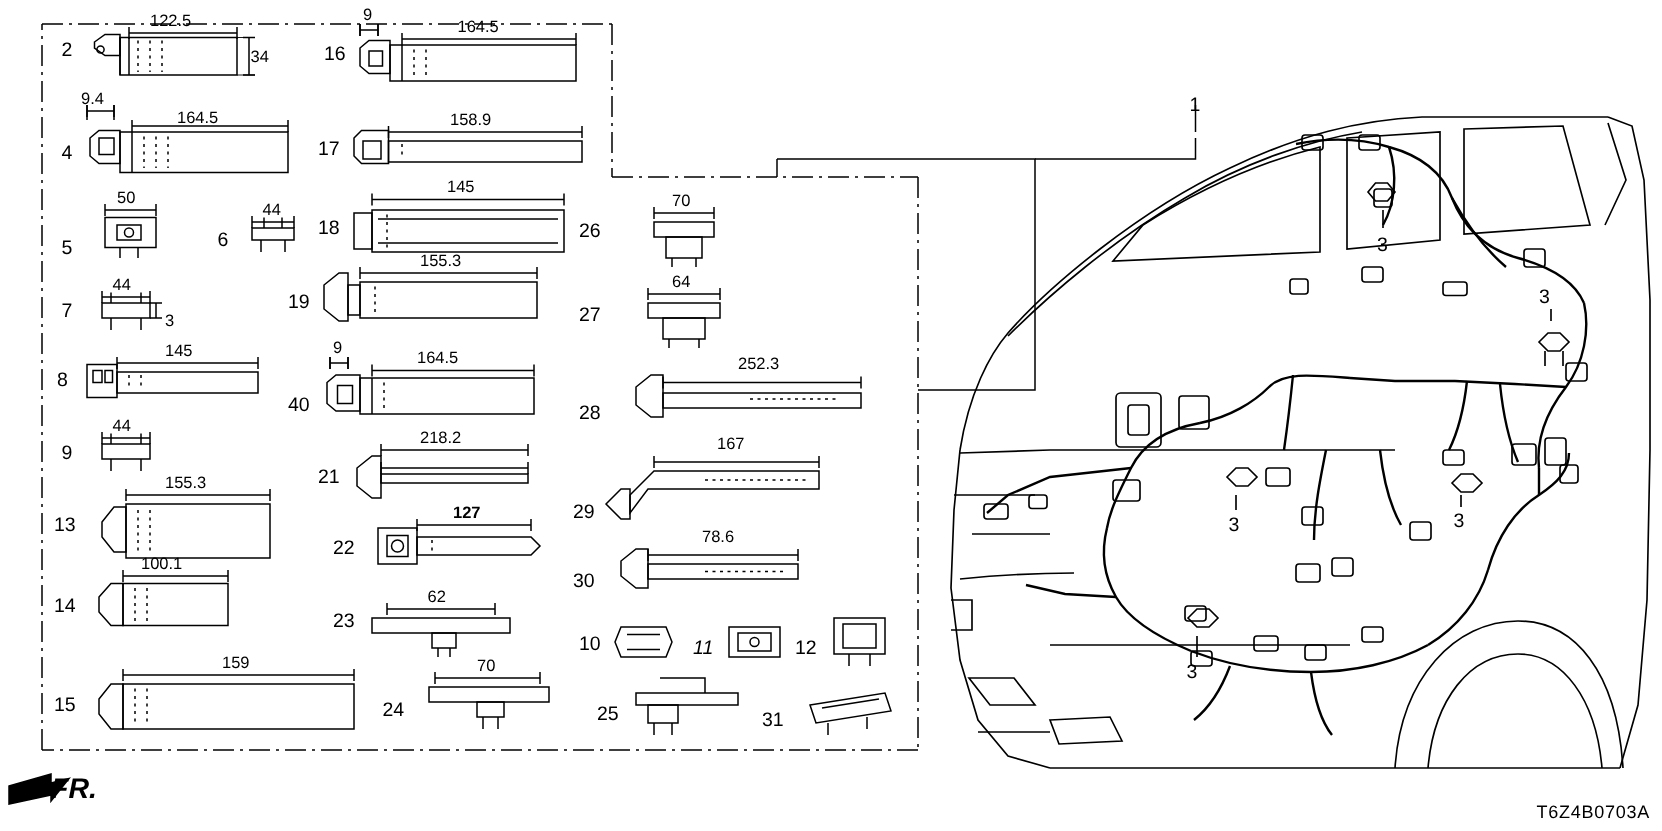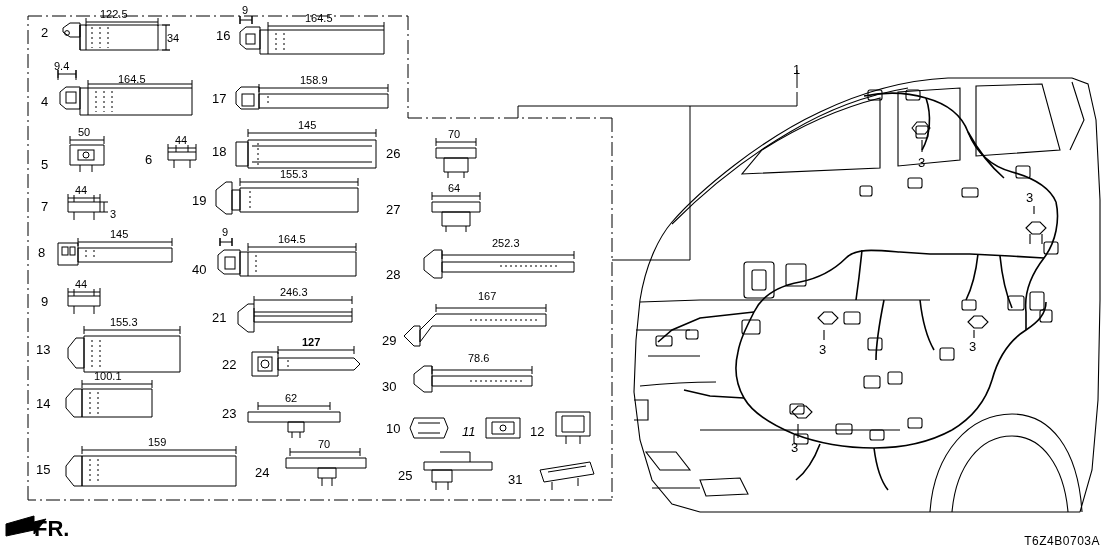--- a/index.html
+++ b/index.html
@@ -2,21 +2,21 @@
 <html><head>
 <meta charset="utf-8">
 <style>
   html,body{margin:0;padding:0;background:#fff;}
   body{width:1108px;height:554px;font-family:"Liberation Sans",sans-serif;overflow:hidden;}
   #root{position:relative;width:1108px;height:554px;background:#fff;}
   .dim{position:absolute;font-size:11px;color:#000;white-space:nowrap;}
   .idx{position:absolute;font-size:13px;color:#000;white-space:nowrap;font-weight:400;}
   .partcode{position:absolute;right:8px;bottom:6px;font-size:12px;letter-spacing:.5px;}
   svg{position:absolute;left:0;top:0;}
-  .fr{position:absolute;left:8px;top:516px;font-size:22px;font-weight:bold;}
+  .fr{position:absolute;left:8px;top:516px;font-size:19px;font-weight:bold;font-style:italic;}
 </style>
 </head>
 <body>
 
 <div id="root">
 
 <svg width="1108" height="554">
   <g fill="none" stroke="#000" stroke-width="1">
 
   <path d="M28,16 L408,16" stroke-dasharray="14,4,2,4"></path>
@@ -360,21 +360,21 @@
 <div class="dim" style="left:94px;top:370px;">100.1</div>
 <div class="dim" style="left:148px;top:436px;">159</div>
 
 <div class="dim" style="left:305px;top:12px;">164.5</div>
 <div class="dim" style="left:242px;top:4px;">9</div>
 <div class="dim" style="left:300px;top:74px;">158.9</div>
 <div class="dim" style="left:298px;top:119px;">145</div>
 <div class="dim" style="left:280px;top:168px;">155.3</div>
 <div class="dim" style="left:278px;top:233px;">164.5</div>
 <div class="dim" style="left:222px;top:226px;">9</div>
-<div class="dim" style="left:280px;top:286px;">246.3</div>
+<div class="dim" style="left:280px;top:286px;">218.2</div>
 <div class="dim" style="left:302px;top:336px;font-weight:bold;">127</div>
 <div class="dim" style="left:285px;top:392px;">62</div>
 <div class="dim" style="left:318px;top:438px;">70</div>
 
 <div class="dim" style="left:448px;top:128px;">70</div>
 <div class="dim" style="left:448px;top:182px;">64</div>
 <div class="dim" style="left:492px;top:237px;">252.3</div>
 <div class="dim" style="left:478px;top:290px;">167</div>
 <div class="dim" style="left:468px;top:352px;">78.6</div>
 

